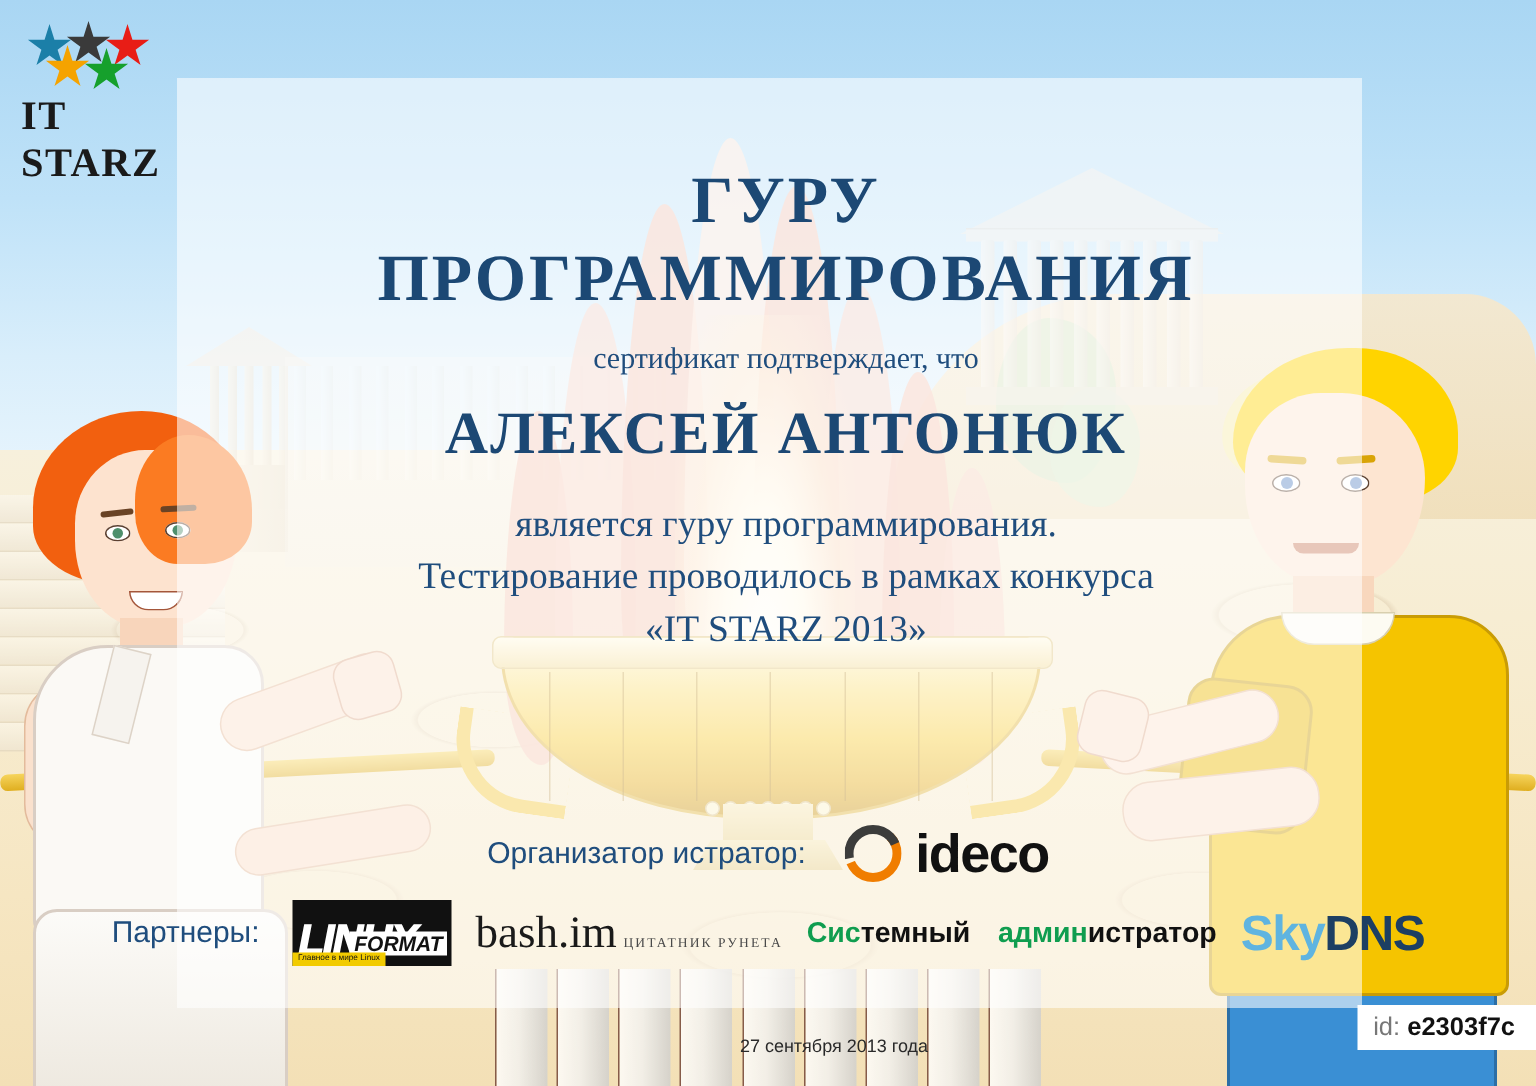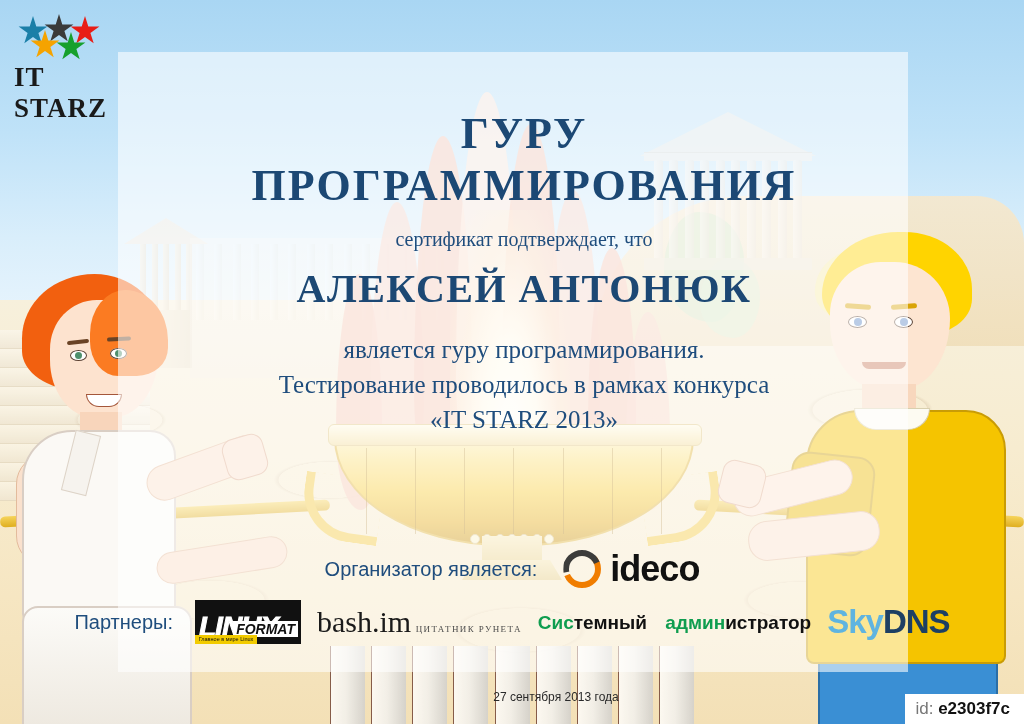--- a/index.html
+++ b/index.html
@@ -228,21 +228,21 @@
   .sysadm .r2{font-family:"Liberation Sans", sans-serif;font-weight:bold;font-size:19px;color:#111;margin-left:14px;}
   .sysadm .gr{color:#0f9d4f;}
 
   .skydns{font-family:"Liberation Sans", sans-serif;font-weight:bold;font-size:33px;letter-spacing:-1px;}
   .skydns .sky-p{color:#5fb4e0;}
   .skydns .dns-p{color:#1d3f63;}
 
   
   .date{position:absolute;left:0;top:690px;width:100%;text-align:center;
     font-family:"Liberation Sans", sans-serif;font-size:12px;color:#2a2a2a;padding-left:44px;}
-  .idbox{position:absolute;right:0;bottom:0;background:#fff;padding:5px 14px 5px 10px;
+  .idbox{position:absolute;right:0;bottom:24px;background:#fff;padding:5px 14px 5px 10px;
     font-family:"Liberation Sans", sans-serif;font-size:17px;color:#222;}
   .idbox .k{color:#777;}
   .idbox .v{font-weight:bold;color:#111;}
 
   
   .colset{position:absolute;left:330px;top:646px;width:364px;height:78px;display:flex;justify-content:space-between;opacity:.8;}
   .colset i{width:34px;height:78px;background:linear-gradient(90deg,#ffffff 0%,#f2f2f2 45%,#dcdcdc 80%,#cfcfcf 100%);
     border-left:1px solid #6b3b2e;}
 </style>
 </head>
@@ -431,21 +431,21 @@
 
   <div class="txt t-guru">ГУРУ</div>
   <div class="txt t-prog">ПРОГРАММИРОВАНИЯ</div>
   <div class="txt t-name">АЛЕКСЕЙ АНТОНЮК</div>
   <div class="txt t-conf">сертификат подтверждает, что</div>
   <div class="txt t-l1">является гуру программирования.</div>
   <div class="txt t-l2">Тестирование проводилось в рамках конкурса</div>
   <div class="txt t-l3">«IT STARZ 2013»</div>
 
   <div class="org-row">
-    <span class="org-label">Организатор является:</span>
+    <span class="org-label">Организатор истратор:</span>
     <span class="ideco">
       <span class="ideco-mark">
         <span class="ring1"></span>
           <span class="ring2"></span>
       </span>
       <span class="ideco-word">ideco</span>
     </span>
   </div>
 
   <div class="ptn-row">

